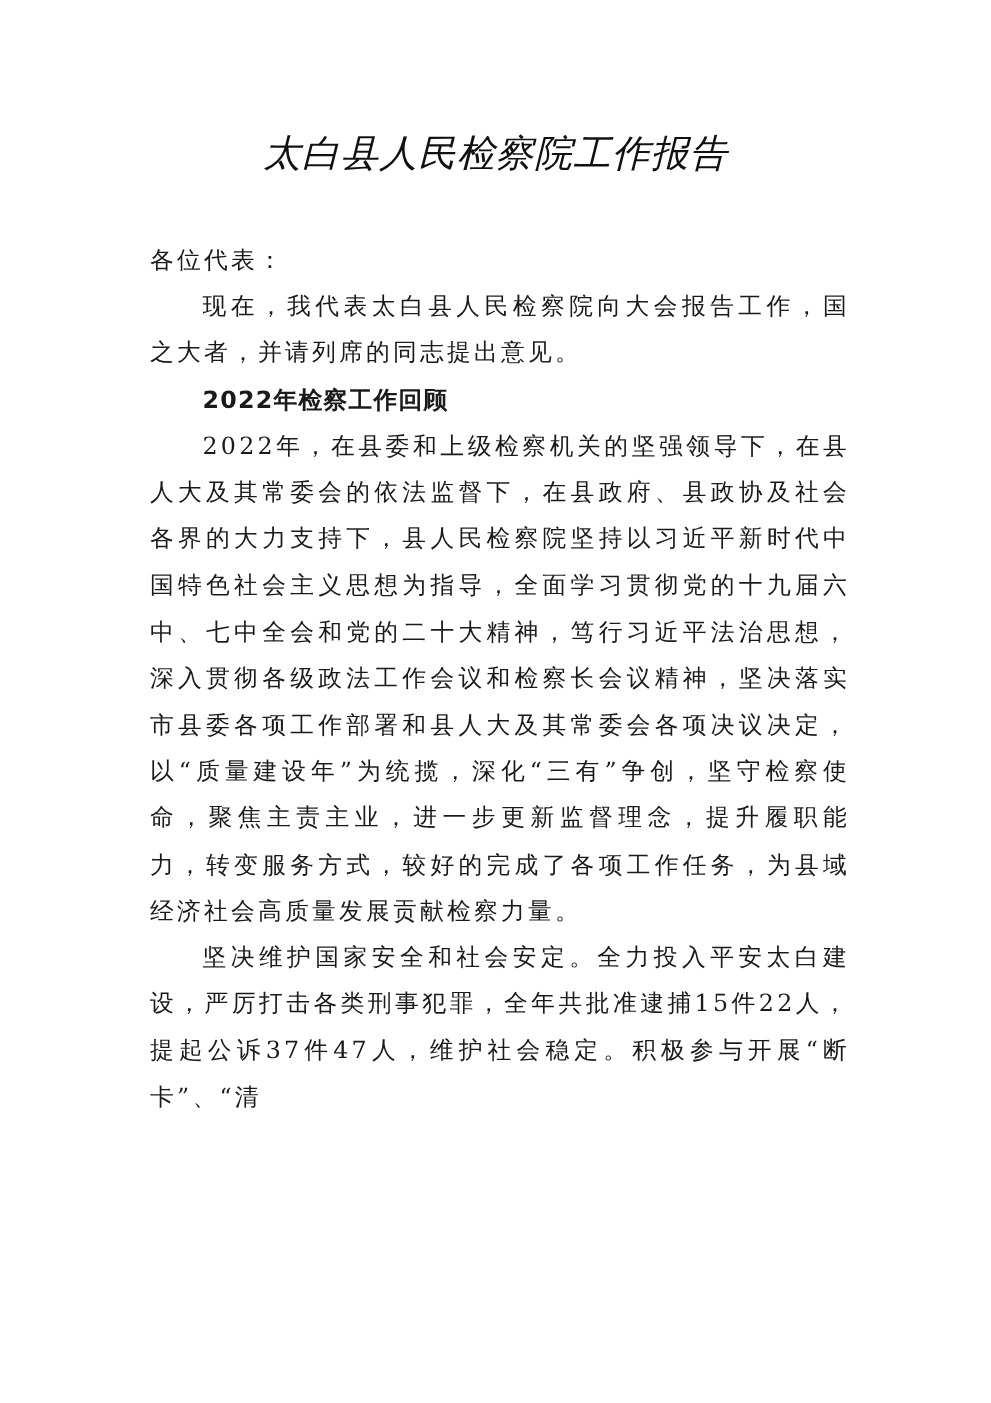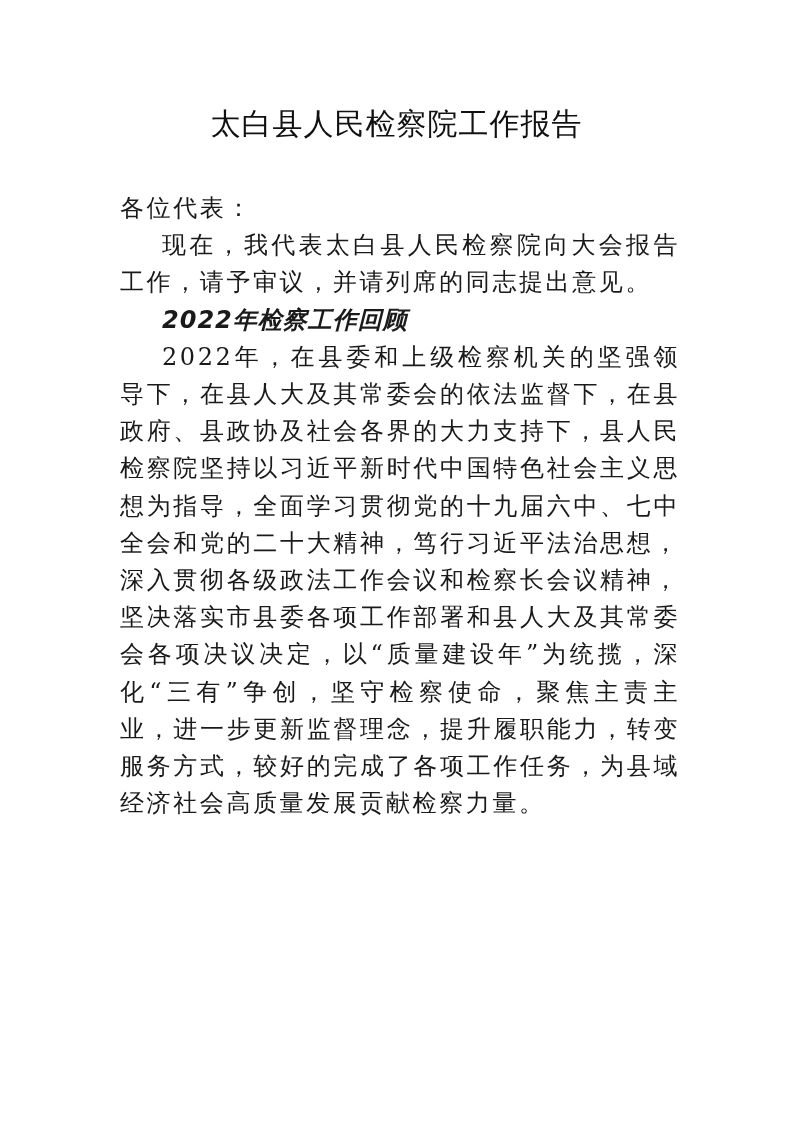--- a/index.html
+++ b/index.html
@@ -1,36 +1,37 @@
 <!DOCTYPE html>
 <html><head>
 <meta charset="utf-8">
 <style>
   html, body { margin: 0; padding: 0; background: #ffffff; }
   body { width: 793px; height: 1122px; position: relative; overflow: hidden; }
   .page { position: absolute; left: 0; top: 0; width: 793px; height: 1122px; background: #fff; }
   .title {
     position: absolute; top: 104px; left: 0; width: 793px; text-align: center;
     font-family: "DejaVu Serif", "Liberation Serif", serif;
-    font-size: 30px; color: #111; letter-spacing: 1px; line-height: 40px;
+    font-size: 30px; color: #111; letter-spacing: 1px; line-height: 40px; font-style: italic;
   }
   .body {
     position: absolute; left: 120px; top: 190px; width: 560px;
     font-family: "DejaVu Serif", "Liberation Serif", serif;
-    font-size: 24px; color: #1a1a1a; line-height: 37.2px;
+    font-size: 19px; color: #1a1a1a; line-height: 37.2px;
     letter-spacing: 2.6px; text-align: justify;
   }
   .body p { margin: 0; }
   .indent { text-indent: 42px; }
-  .heading { font-family: "DejaVu Sans", "Liberation Sans", sans-serif; font-weight: bold; letter-spacing: 1px; font-style: italic; }
+  .heading { font-family: "DejaVu Sans", "Liberation Sans", sans-serif; font-weight: bold; letter-spacing: 1px; }
 </style>
 </head>
 <body>
 
 <div class="page">
   <div class="title">太白县人民检察院工作报告</div>
   <div class="body">
     <p>各位代表：</p>
-    <p class="indent">现在，我代表太白县人民检察院向大会报告工作，请予审议，并请列席的同志提出意见。</p>
+    <p class="indent">现在，我代表太白县人民检察院向大会报告工作，国之大者，并请列席的同志提出意见。</p>
     <p class="indent heading">2022年检察工作回顾</p>
     <p class="indent">2022年，在县委和上级检察机关的坚强领导下，在县人大及其常委会的依法监督下，在县政府、县政协及社会各界的大力支持下，县人民检察院坚持以习近平新时代中国特色社会主义思想为指导，全面学习贯彻党的十九届六中、七中全会和党的二十大精神，笃行习近平法治思想，深入贯彻各级政法工作会议和检察长会议精神，坚决落实市县委各项工作部署和县人大及其常委会各项决议决定，以“质量建设年”为统揽，深化“三有”争创，坚守检察使命，聚焦主责主业，进一步更新监督理念，提升履职能力，转变服务方式，较好的完成了各项工作任务，为县域经济社会高质量发展贡献检察力量。</p>
+    <p class="indent">坚决维护国家安全和社会安定。全力投入平安太白建设，严厉打击各类刑事犯罪，全年共批准逮捕15件22人，提起公诉37件47人，维护社会稳定。积极参与开展“断卡”、“清</p>
   </div>
 </div>
 
 </body></html>

